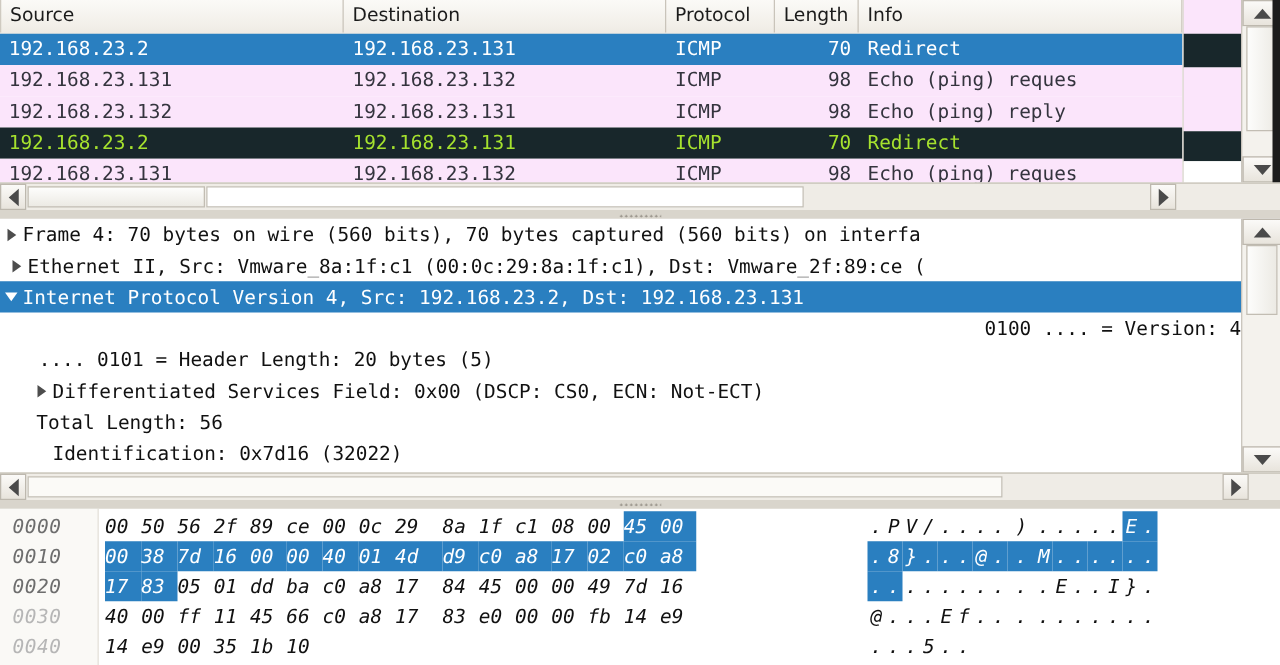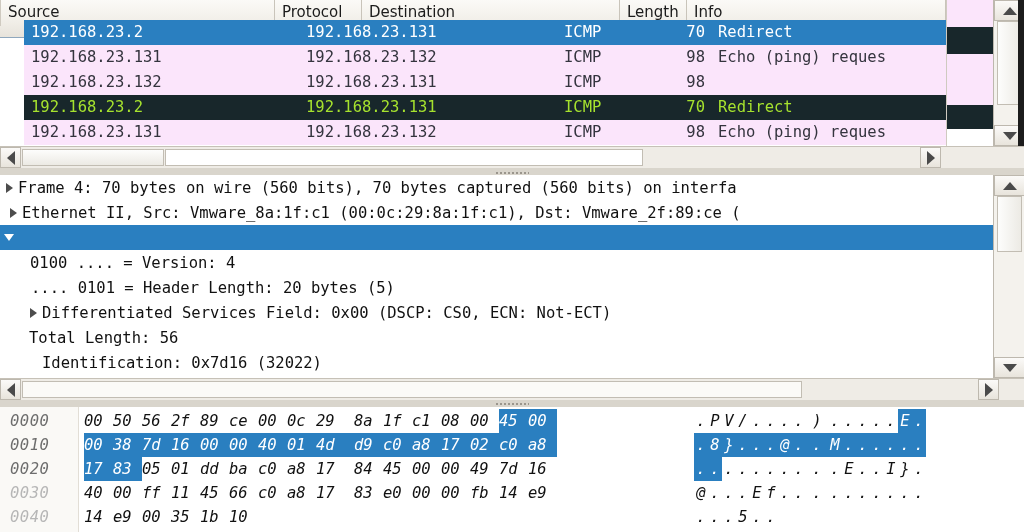--- a/index.html
+++ b/index.html
@@ -37,23 +37,22 @@
     line-height: 25px;
     padding-left: 7px;
     font-size: 15px;
     color: #1b1b1b;
     border-right: 1px solid #c9c4ba;
     overflow: hidden;
     white-space: nowrap;
   }
   .plist-header .hcell:first-child { border-left: 1px solid #cfcac0; }
   .plist-rows {
-    position: absolute; left: 0; top: 20px;
+    position: absolute; left: 0; top: 27px;
     width: 946px;
-    margin-left: 24px;
   }
   .prow {
     height: 25px;
     display: flex;
     align-items: center;
     font-family: "DejaVu Sans Mono", monospace;
     font-size: 15.5px;
     white-space: nowrap;
   }
   .prow .cell {
@@ -223,22 +222,22 @@
 </style>
 </head>
 <body>
 
 <div id="app">
 
   <div id="packet-list-pane">
 
     <div class="plist-header" id="plist-header">
         <div class="hcell" style="width: 275px;"><span>Source</span></div>
+        <div class="hcell" style="width: 258px;"><span>Destination</span></div>
         <div class="hcell" style="width: 87px;"><span>Protocol</span></div>
-        <div class="hcell" style="width: 258px;"><span>Destination</span></div>
         <div class="hcell" style="width: 67px;"><span>Length</span></div>
         <div class="hcell" style="width: 259px;"><span>Info</span></div>
       </div>
 
     <div class="plist-rows" id="plist-rows">
         <div class="prow" style="background: rgb(42, 127, 192); color: rgb(255, 255, 255);">
           <div class="cell" style="width: 275px;">192.168.23.2</div>
           <div class="cell" style="width: 258px;">192.168.23.131</div>
           <div class="cell" style="width: 87px;">ICMP</div>
           <div class="cell num" style="width: 67px;">70</div>
@@ -249,20 +248,21 @@
           <div class="cell" style="width: 258px;">192.168.23.132</div>
           <div class="cell" style="width: 87px;">ICMP</div>
           <div class="cell num" style="width: 67px;">98</div>
           <div class="cell" style="width: 259px;">Echo (ping) reques</div>
         </div>
         <div class="prow" style="background: rgb(251, 229, 251); color: rgb(52, 52, 62);">
           <div class="cell" style="width: 275px;">192.168.23.132</div>
           <div class="cell" style="width: 258px;">192.168.23.131</div>
           <div class="cell" style="width: 87px;">ICMP</div>
           <div class="cell num" style="width: 67px;">98</div>
+          <div class="cell" style="width: 259px;">Echo (ping) reply</div>
         </div>
         <div class="prow" style="background: rgb(24, 39, 43); color: rgb(166, 226, 46);">
           <div class="cell" style="width: 275px;">192.168.23.2</div>
           <div class="cell" style="width: 258px;">192.168.23.131</div>
           <div class="cell" style="width: 87px;">ICMP</div>
           <div class="cell num" style="width: 67px;">70</div>
           <div class="cell" style="width: 259px;">Redirect</div>
         </div>
         <div class="prow" style="background: rgb(251, 229, 251); color: rgb(52, 52, 62);">
           <div class="cell" style="width: 275px;">192.168.23.131</div>
@@ -322,22 +322,23 @@
         <div class="drow" style="padding-left: 4px;">
           <span class="twisty">
             <span class="arrow-right"></span>
           </span>
           <span class="dtext">Ethernet II, Src: Vmware_8a:1f:c1 (00:0c:29:8a:1f:c1), Dst: Vmware_2f:89:ce (</span>
         </div>
         <div class="drow sel" style="padding-left: 0px;">
           <span class="twisty">
             <span class="arrow-down"></span>
           </span>
-        </div>
-        <div class="drow" style="padding-left: 12px;">
+          <span class="dtext">Internet Protocol Version 4, Src: 192.168.23.2, Dst: 192.168.23.131</span>
+        </div>
+        <div class="drow" style="padding-left: 12px; justify-content: flex-end;">
           <span class="twisty"></span>
           <span class="dtext">0100 .... = Version: 4</span>
         </div>
         <div class="drow" style="padding-left: 13px;">
           <span class="twisty"></span>
           <span class="dtext">.... 0101 = Header Length: 20 bytes (5)</span>
         </div>
         <div class="drow" style="padding-left: 24px;">
           <span class="twisty">
             <span class="arrow-right"></span>

